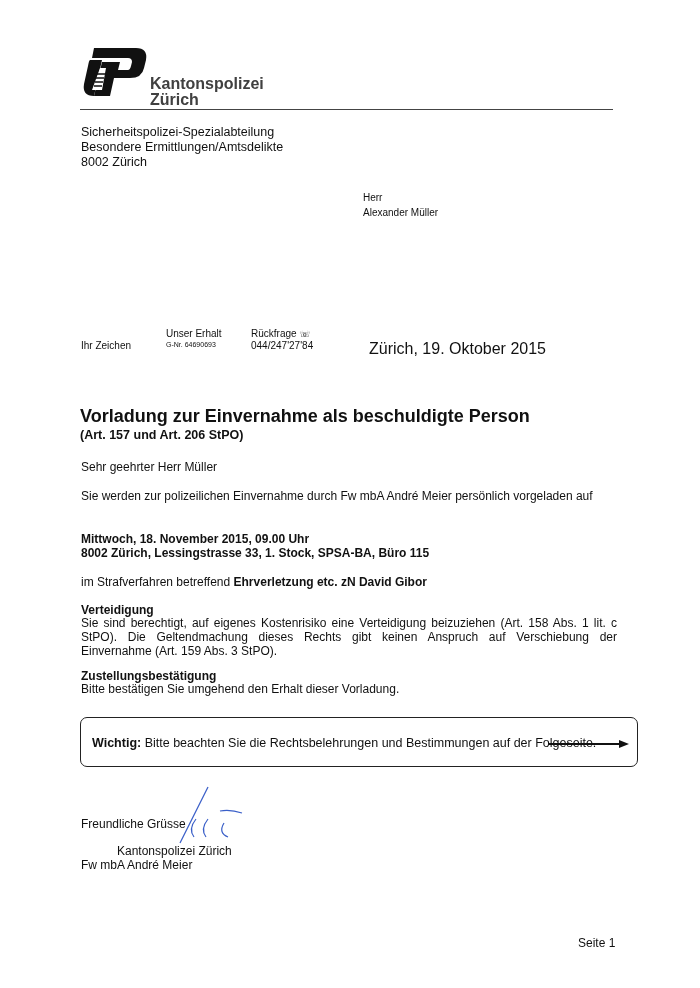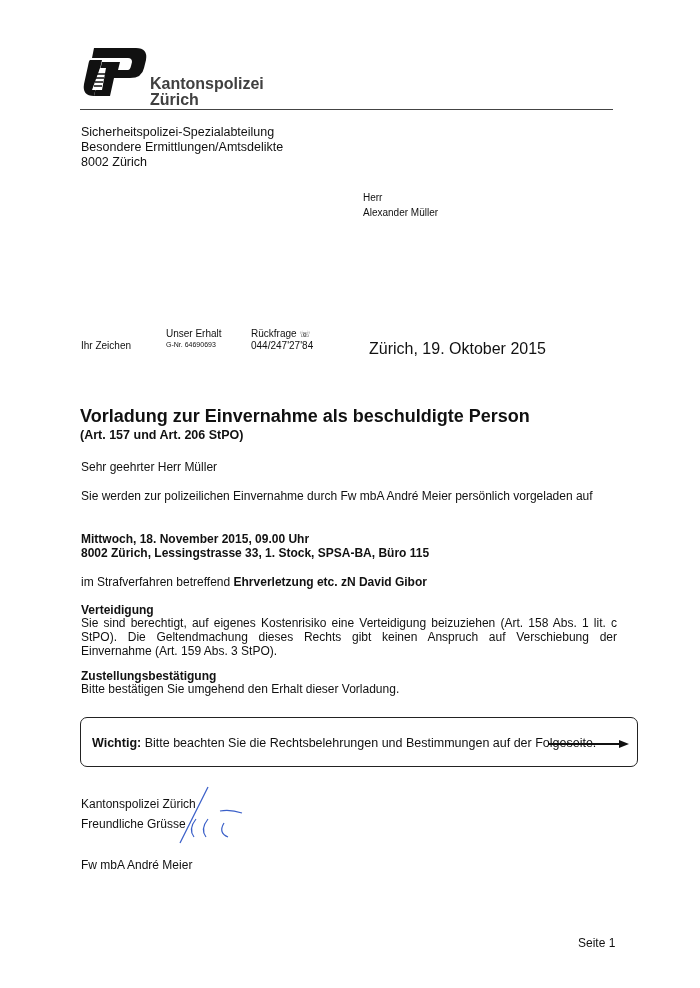--- a/index.html
+++ b/index.html
@@ -105,16 +105,16 @@
 </div>
 
 <div class="abs p" style="top:817px;">Freundliche Grüsse</div>
 <svg class="abs signature" viewBox="0 0 90 60">
   <path d="M40 2 L12 58" stroke="#3a5fc8" stroke-width="1.3" fill="none"></path>
   <path d="M28 34 Q20 44 26 52" stroke="#3a5fc8" stroke-width="1.2" fill="none"></path>
   <path d="M40 34 Q32 44 38 52" stroke="#3a5fc8" stroke-width="1.2" fill="none"></path>
   <path d="M52 26 Q62 24 74 28" stroke="#3a5fc8" stroke-width="1.2" fill="none"></path>
   <path d="M56 38 Q50 48 60 52" stroke="#3a5fc8" stroke-width="1.2" fill="none"></path>
 </svg>
-<div class="abs p" style="top:797px;">Kantonspolizei Zürich</div>
+<div class="abs p" style="top:844px;margin-left:36px;">Kantonspolizei Zürich</div>
 <div class="abs p" style="top:858px;">Fw mbA André Meier</div>
 
 <div class="abs page-num">Seite 1</div>
 
 </body></html>

